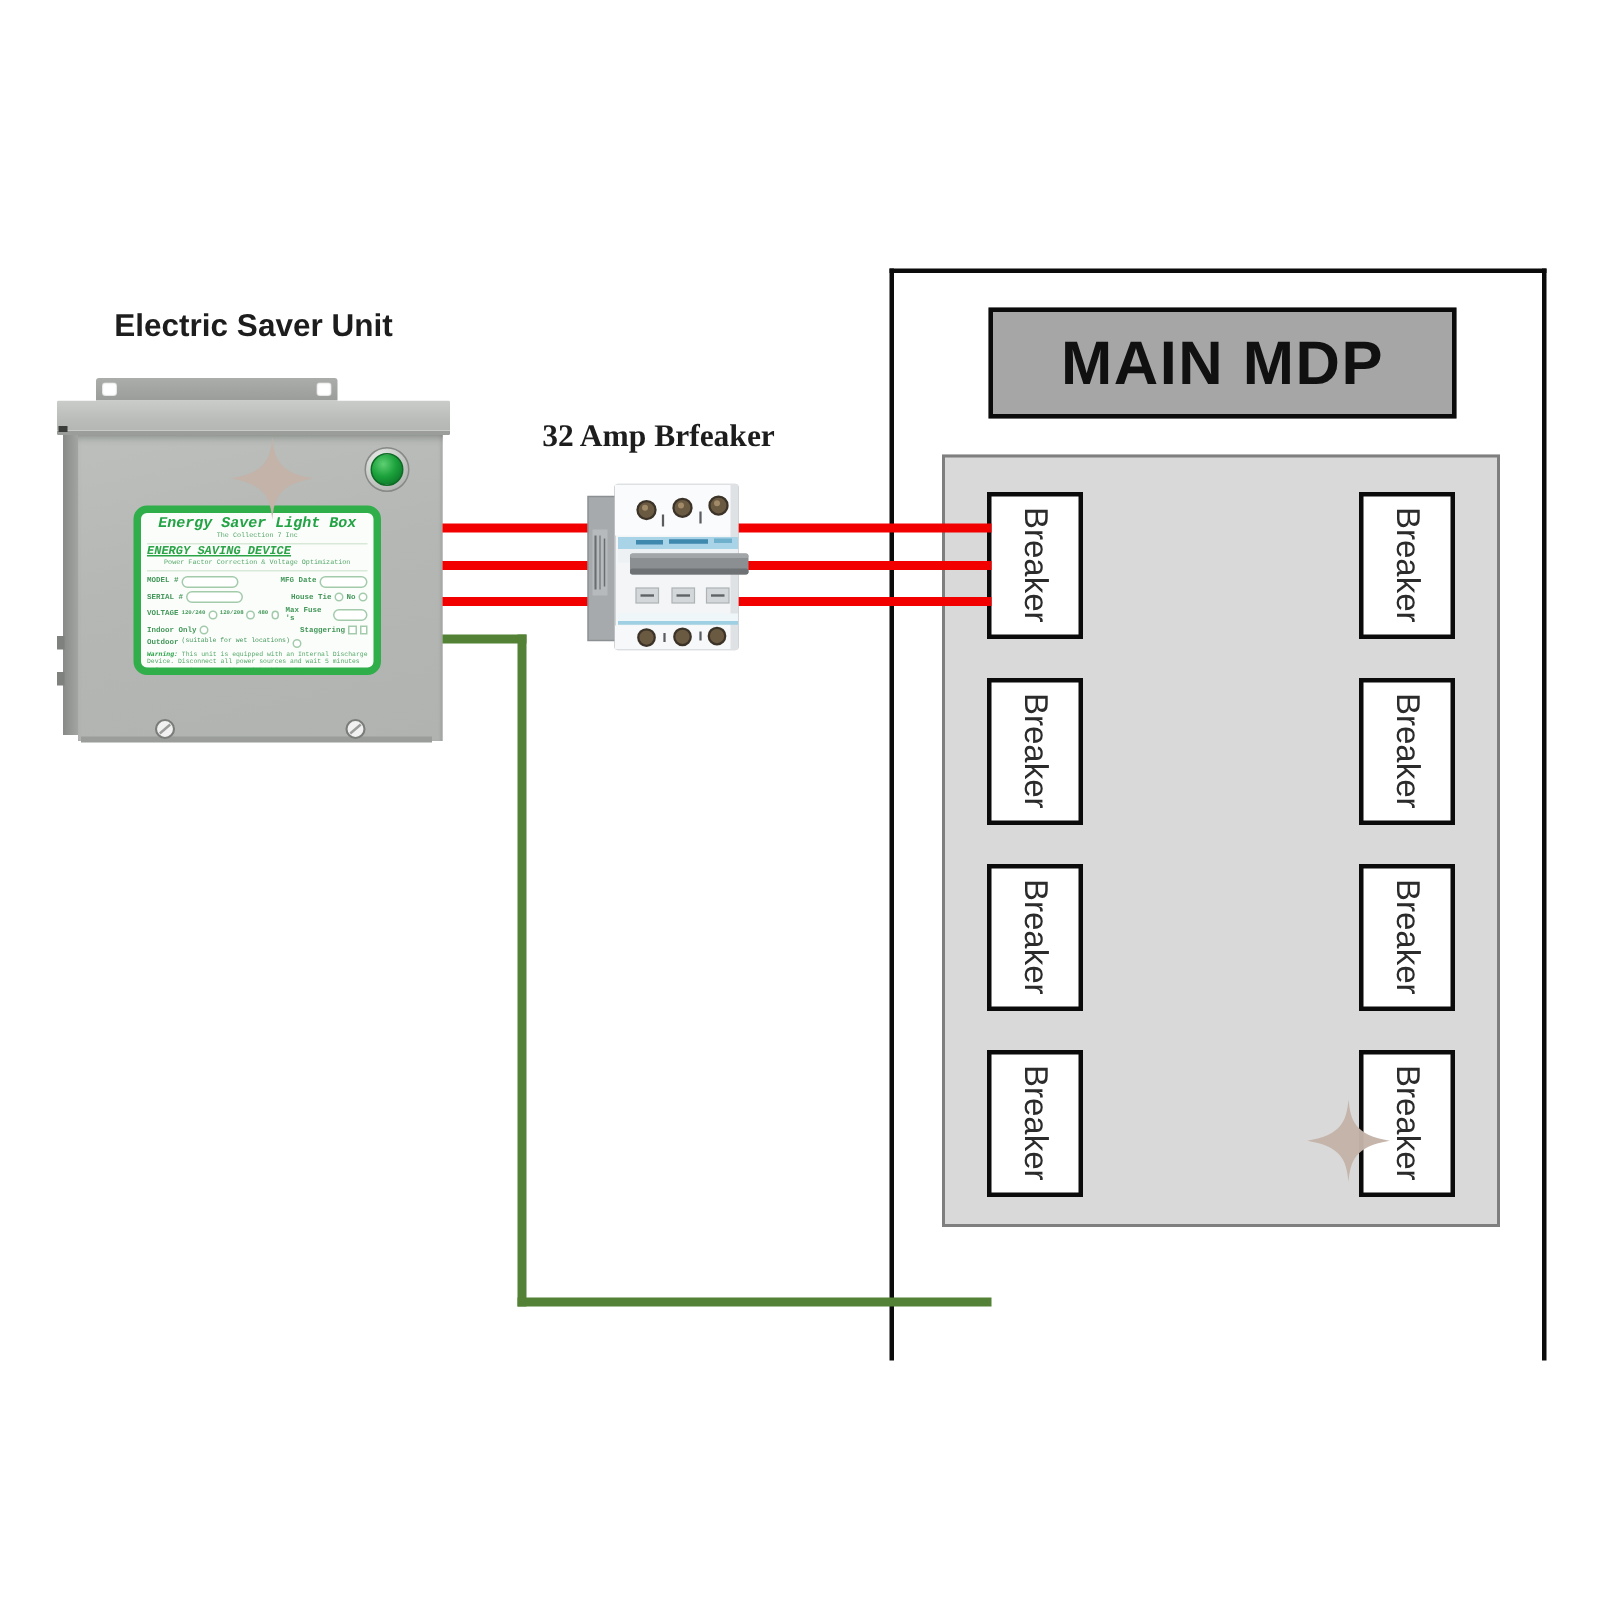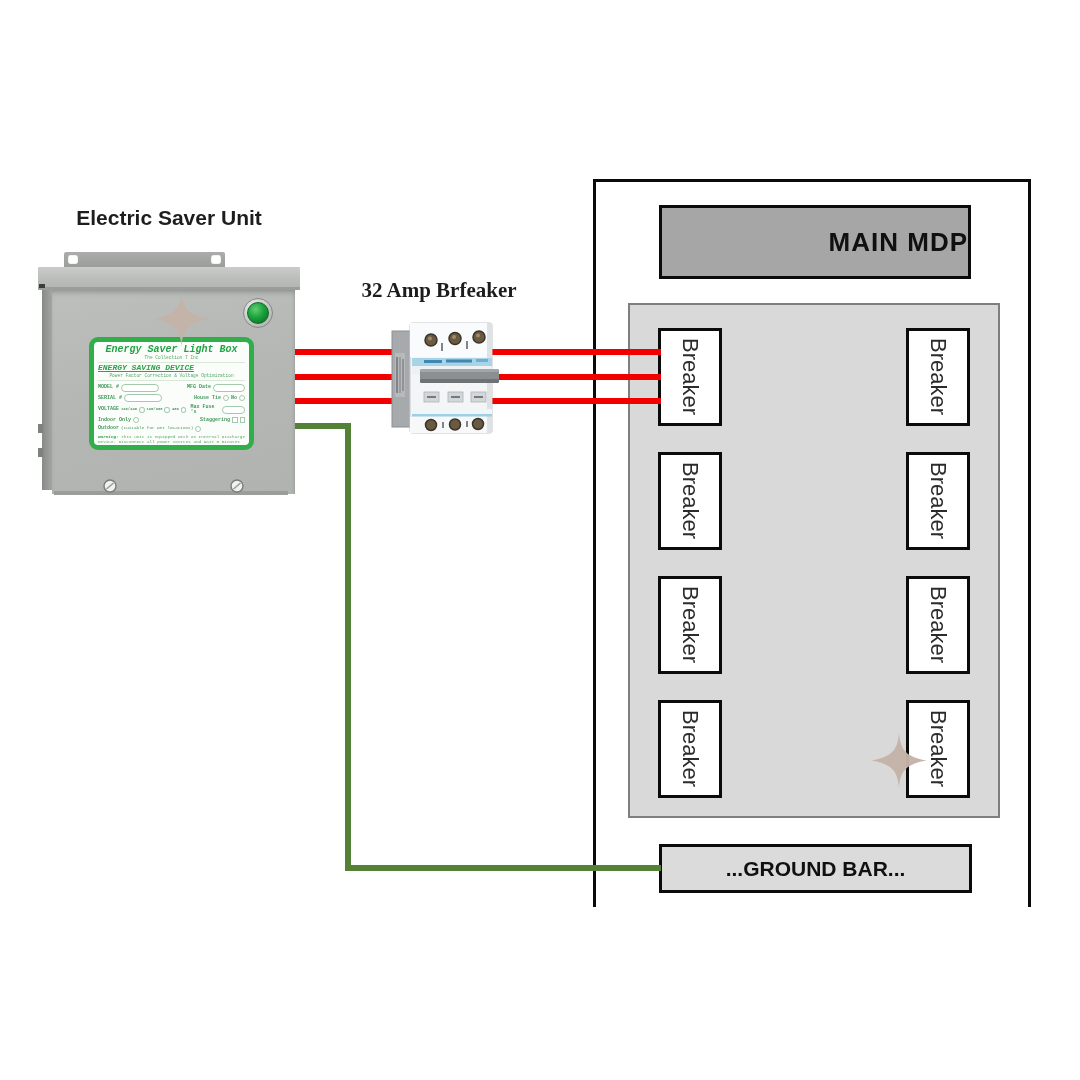--- a/index.html
+++ b/index.html
@@ -10,22 +10,22 @@
   
   .fig-title{position:absolute;font-weight:bold;color:#1d1d1d;text-align:center;line-height:1;}
   #saver-title{left:40px;top:207px;width:258px;font-size:21px;}
   #breaker32-title{left:339px;top:280px;width:200px;font-size:21px;font-family:Liberation Serif, serif;}
 
   
   #panel-outline{left:593px;top:179px;width:438px;height:728px;box-sizing:border-box;
     border:3px solid #0b0b0b;border-bottom:none;background:#fff;z-index:1;}
   #panel-header{left:659px;top:205px;width:312px;height:74px;box-sizing:border-box;
     border:3px solid #0b0b0b;background:var(--panel_header_gray,#a6a6a6);z-index:2;
-    display:flex;align-items:center;justify-content:flex-end;
-    font-size:26px;font-weight:bold;color:#101010;letter-spacing:1px;}
+    display:flex;align-items:center;justify-content:center;
+    font-size:41px;font-weight:bold;color:#101010;letter-spacing:1px;}
   #panel-inner{left:628px;top:303px;width:372px;height:515px;box-sizing:border-box;
     border:2px solid #7f7f7f;background:var(--panel_inner_gray,#d9d9d9);z-index:2;}
   .breaker-box{position:absolute;width:64px;height:98px;box-sizing:border-box;
     border:3px solid #0b0b0b;background:#fff;z-index:3;
     display:flex;align-items:center;justify-content:center;}
   .breaker-box span{writing-mode:vertical-rl;font-size:22px;color:#2b2b2b;line-height:1;}
   #ground-bar{left:659px;top:844px;width:313px;height:49px;box-sizing:border-box;
     border:3px solid #0b0b0b;background:var(--ground_bar_gray,#dbdbdb);z-index:2;
     display:flex;align-items:center;justify-content:center;
     font-size:21px;font-weight:bold;color:#101010;}
@@ -127,23 +127,20 @@
   <div class="breaker-box" style="left:906px;top:452px;">
       <span>Breaker</span>
     </div>
   <div class="breaker-box" style="left:906px;top:576px;">
       <span>Breaker</span>
     </div>
   <div class="breaker-box" style="left:906px;top:700px;">
       <span>Breaker</span>
     </div>
 
-  <div id="ground-bar" class="abs">
-    <span>...GROUND BAR...</span>
-  </div>
 
   <div class="red-wire" style="top:349px;"></div>
   <div class="red-wire" style="top:374px;"></div>
   <div class="red-wire" style="top:398px;"></div>
   <div id="green-wire-h1" class="green-wire"></div>
   <div id="green-wire-v" class="green-wire"></div>
   <div id="green-wire-h2" class="green-wire"></div>
 
   <div id="saver-title" class="fig-title">Electric Saver Unit</div>
   <div id="breaker32-title" class="fig-title">32 Amp Brfeaker</div>

